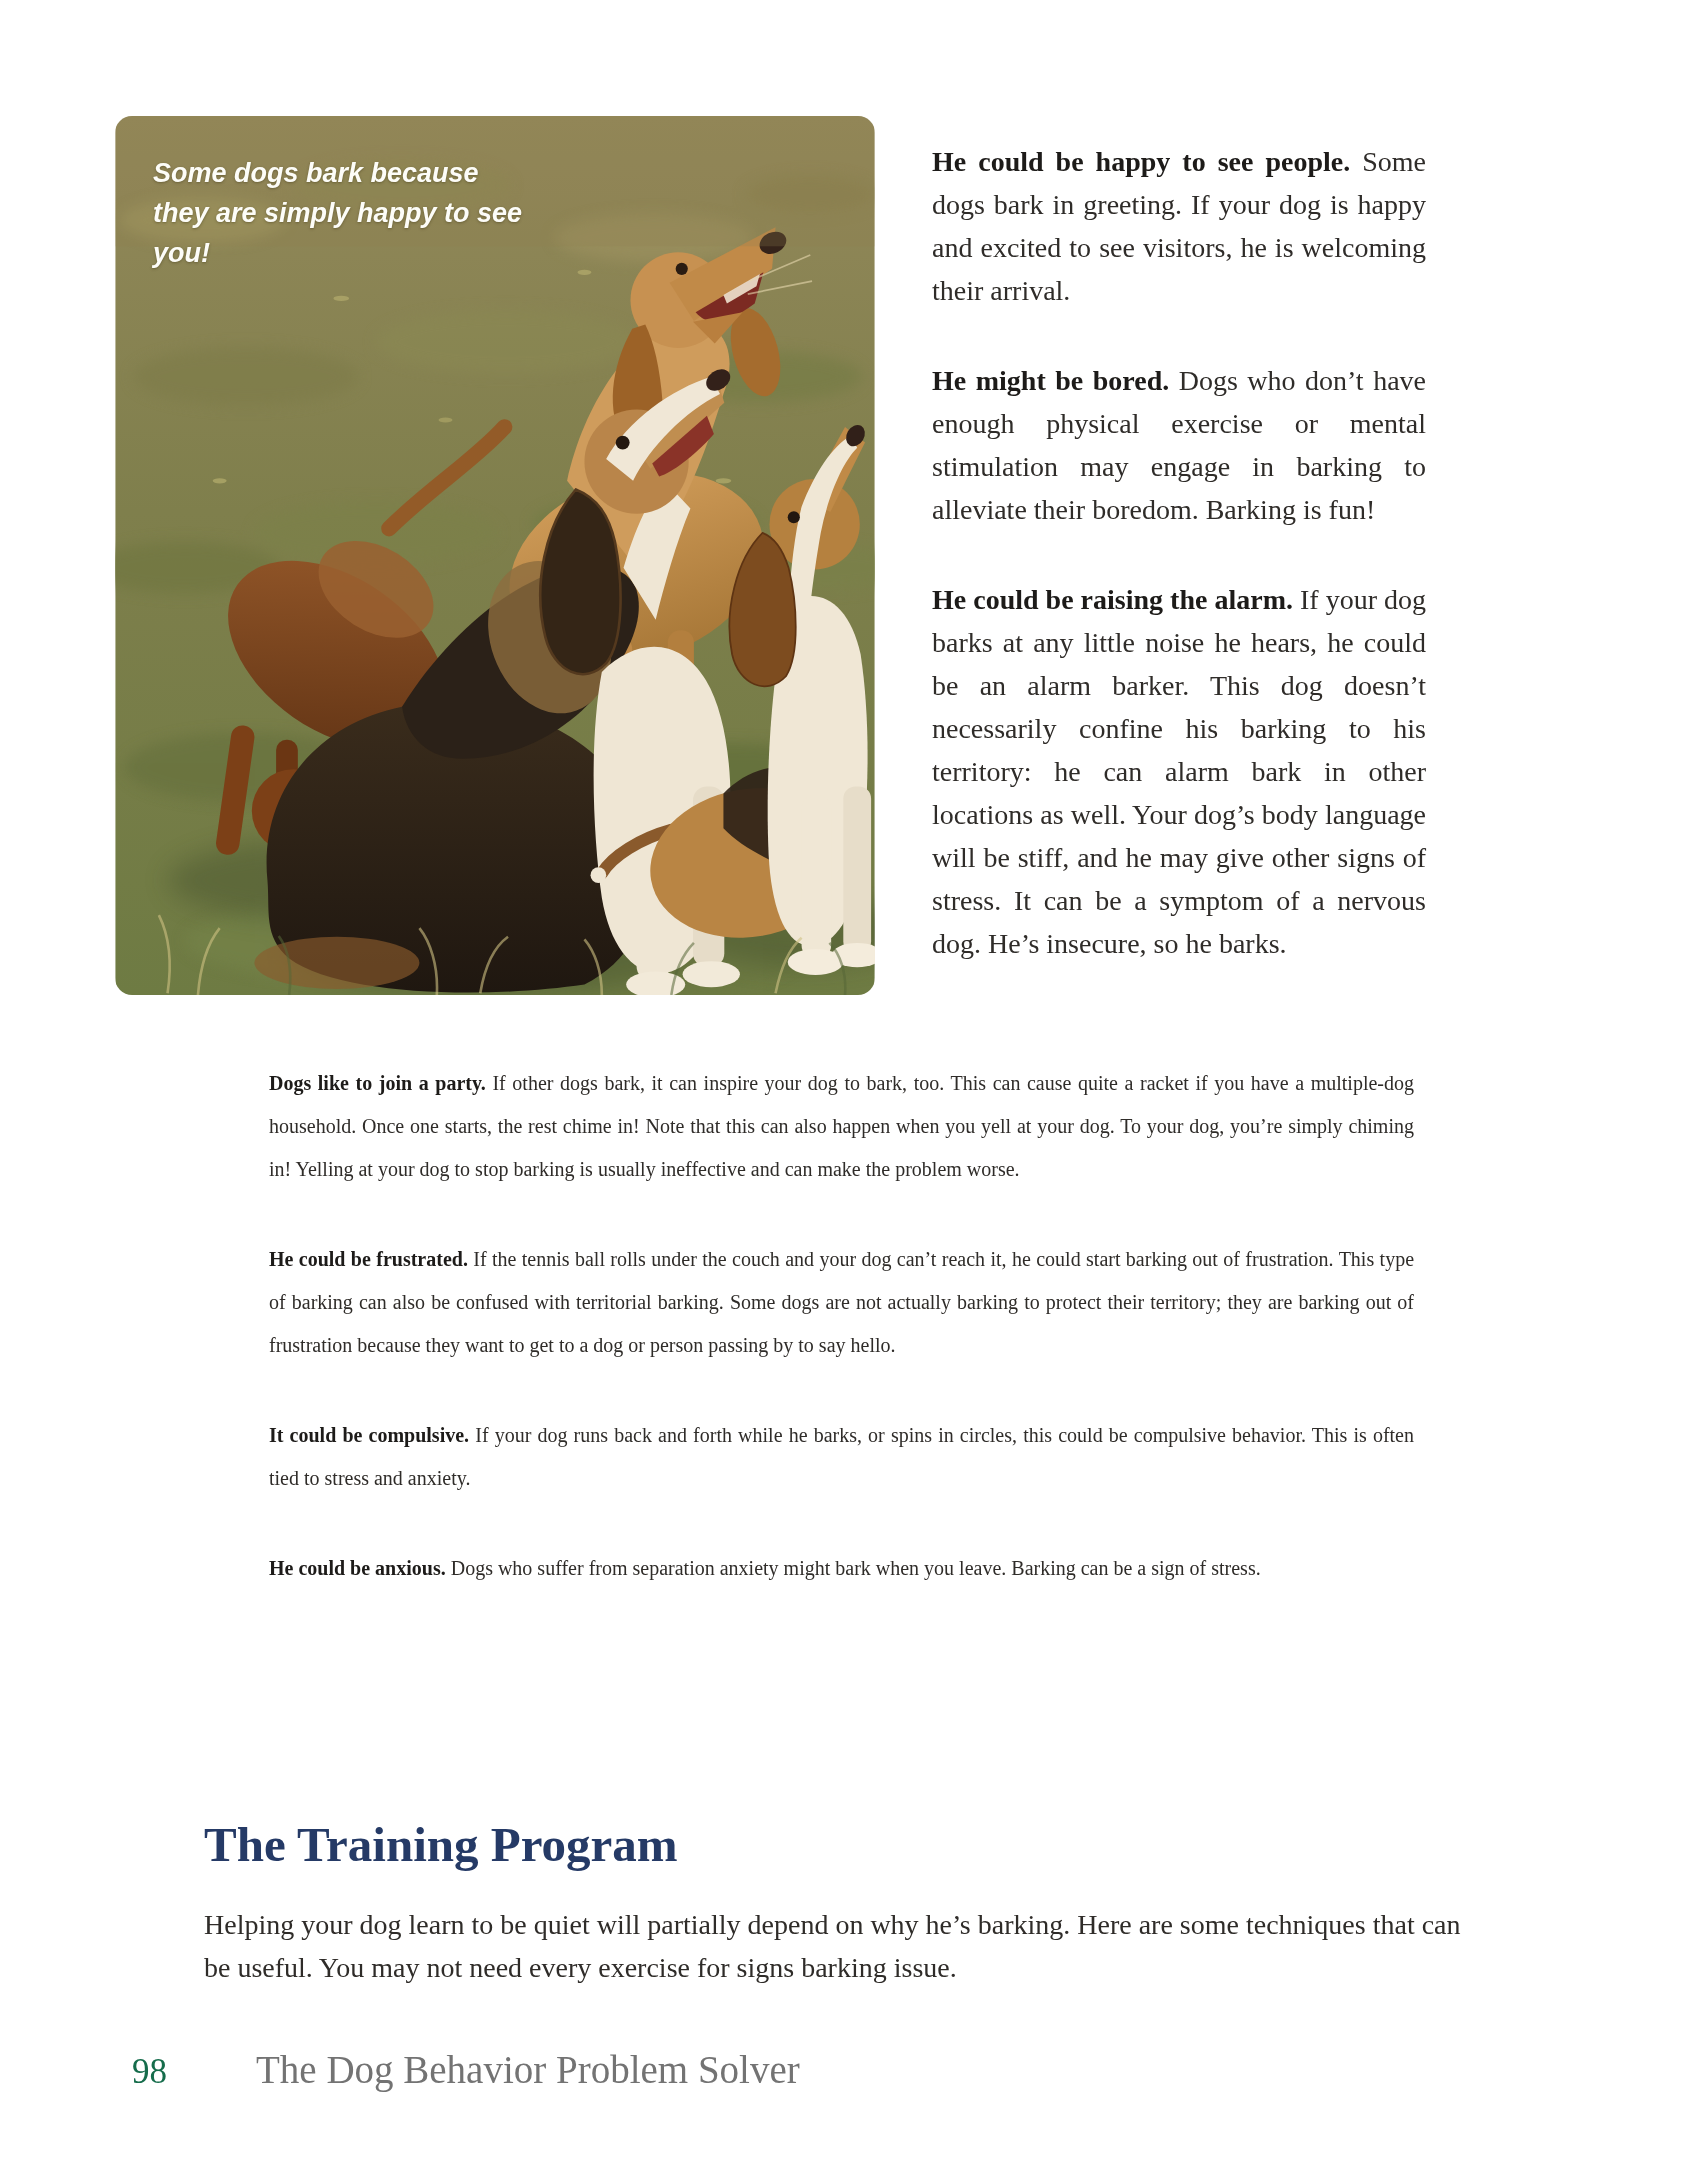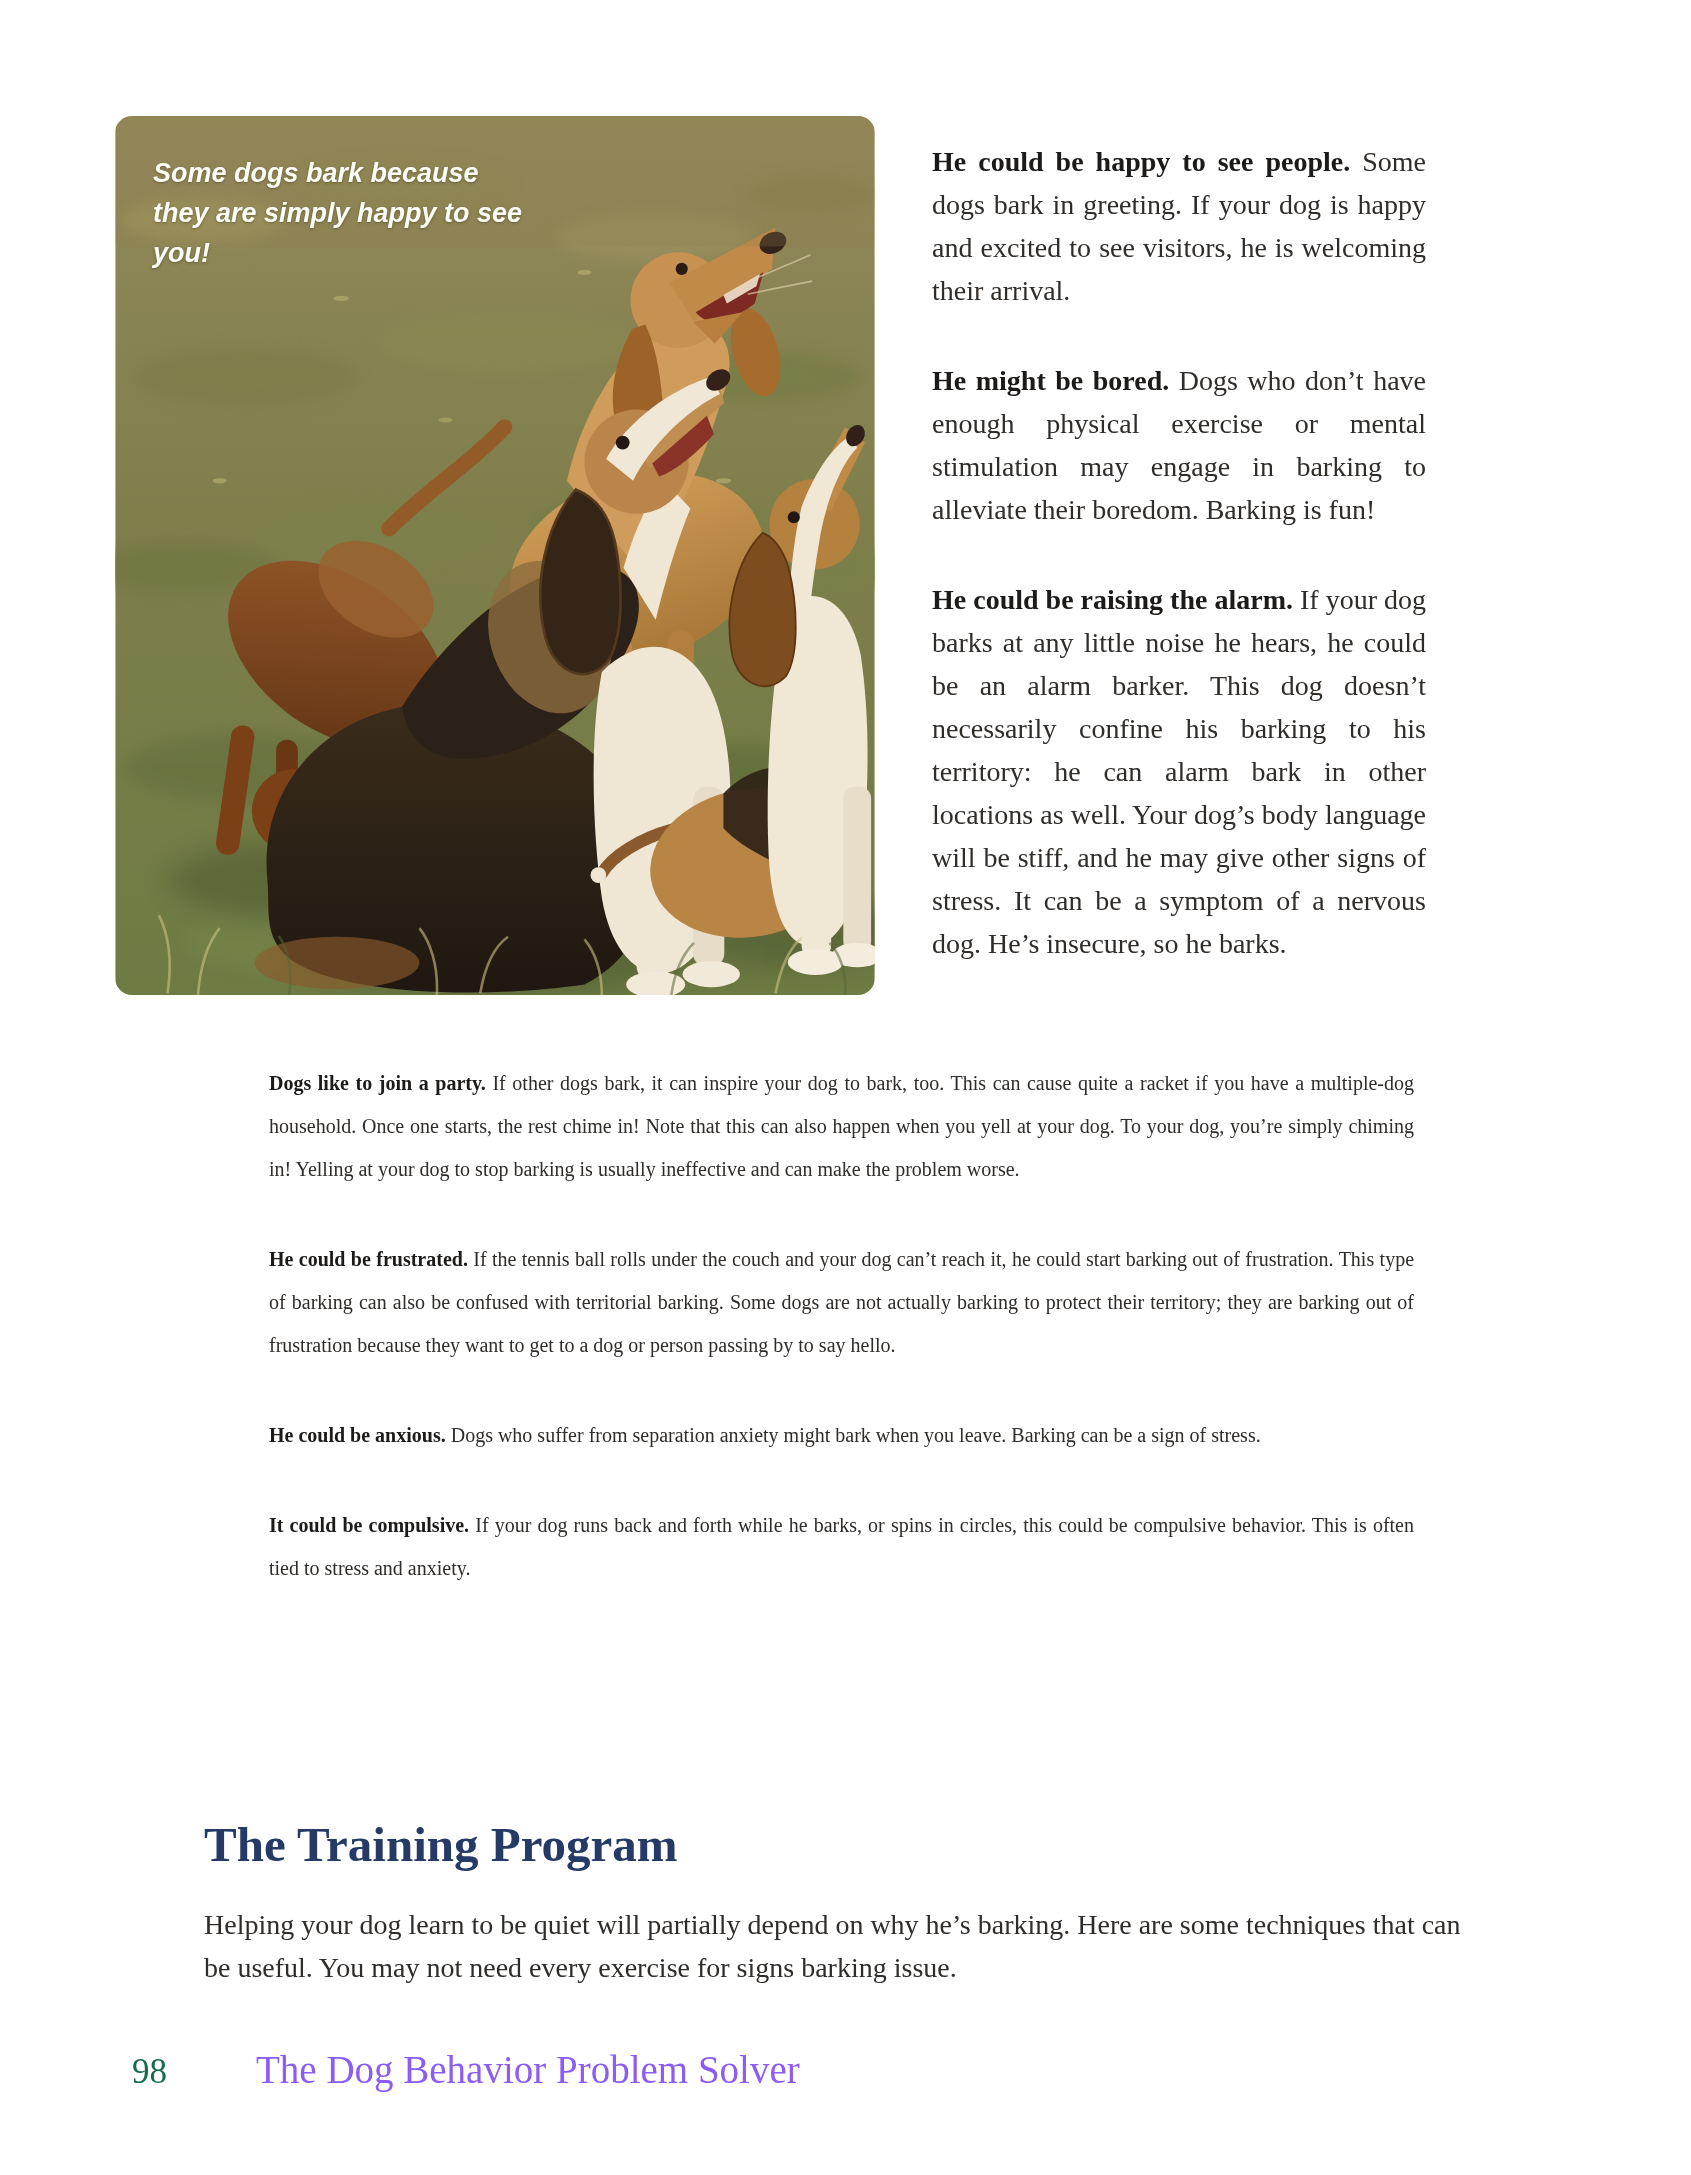--- a/index.html
+++ b/index.html
@@ -25,21 +25,21 @@
   b.lead{font-weight:bold;color:#1d1b19;}
 
   
   .training{position:absolute;left:204px;top:1818px;width:1264px;}
   .training h1{margin:0;font-size:49px;line-height:54px;font-weight:bold;color:#253a66;}
   .training p{margin:31px 0 0 0;font-size:28px;line-height:43px;text-align:left;}
 
   
   .footer{position:absolute;left:0;top:2047px;width:1393px;height:52px;}
   .page-number{position:absolute;left:132px;top:5.2px;font-size:35px;color:#156c4b;}
-  .book-title{position:absolute;left:256px;top:0;font-size:39px;color:#8b5cf6;}
+  .book-title{position:absolute;left:256px;top:0;font-size:39px;color:#737373;}
 </style>
 </head>
 <body>
 
 <div class="page">
 
   <div class="photo">
     <svg viewBox="0 0 874 1012" aria-hidden="true">
       <defs>
         <linearGradient id="grass" x1="0" y1="0" x2="0" y2="1">
@@ -193,22 +193,22 @@
 
   <div class="col-right">
     <p><b class="lead">He could be happy to see people.</b> <span>Some dogs bark in greeting. If your dog is happy and excited to see visitors, he is welcoming their arrival.</span></p>
     <p><b class="lead">He might be bored.</b> <span>Dogs who don’t have enough physical exercise or mental stimulation may engage in barking to alleviate their boredom. Barking is fun!</span></p>
     <p><b class="lead">He could be raising the alarm.</b> <span>If your dog barks at any little noise he hears, he could be an alarm barker. This dog doesn’t necessarily confine his barking to his territory: he can alarm bark in other locations as well. Your dog’s body language will be stiff, and he may give other signs of stress. It can be a symptom of a nervous dog. He’s insecure, so he barks.</span></p>
   </div>
 
   <div class="mid">
     <p><b class="lead">Dogs like to join a party.</b> <span>If other dogs bark, it can inspire your dog to bark, too. This can cause quite a racket if you have a multiple-dog household. Once one starts, the rest chime in! Note that this can also happen when you yell at your dog. To your dog, you’re simply chiming in! Yelling at your dog to stop barking is usually ineffective and can make the problem worse.</span></p>
     <p><b class="lead">He could be frustrated.</b> <span>If the tennis ball rolls under the couch and your dog can’t reach it, he could start barking out of frustration. This type of barking can also be confused with territorial barking. Some dogs are not actually barking to protect their territory; they are barking out of frustration because they want to get to a dog or person passing by to say hello.</span></p>
+    <p><b class="lead">It could be compulsive.</b> <span>If your dog runs back and forth while he barks, or spins in circles, this could be compulsive behavior. This is often tied to stress and anxiety.</span></p>
     <p><b class="lead">He could be anxious.</b> <span>Dogs who suffer from separation anxiety might bark when you leave. Barking can be a sign of stress.</span></p>
-    <p><b class="lead">It could be compulsive.</b> <span>If your dog runs back and forth while he barks, or spins in circles, this could be compulsive behavior. This is often tied to stress and anxiety.</span></p>
   </div>
 
   <div class="training">
     <h1>The Training Program</h1>
     <p>Helping your dog learn to be quiet will partially depend on why he’s barking. Here are some techniques that can be useful. You may not need every exercise for signs barking issue.</p>
   </div>
 
   <div class="footer">
     <span class="page-number">98</span>
     <span class="book-title">The Dog Behavior Problem Solver</span>

